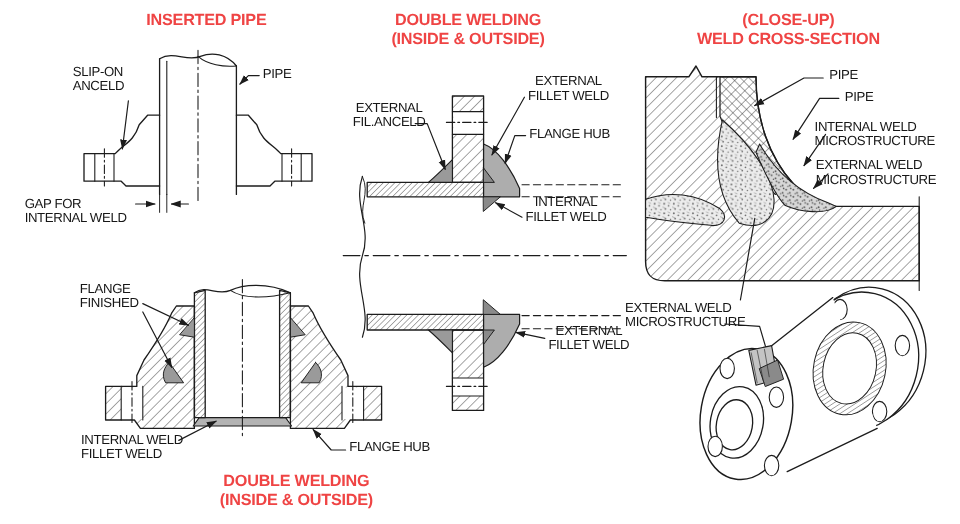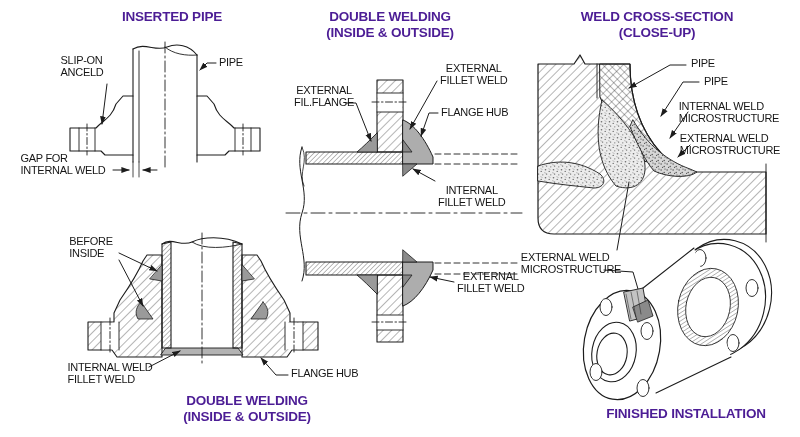--- a/index.html
+++ b/index.html
@@ -3,21 +3,21 @@
 <meta charset="utf-8">
 <style>
   html,body{margin:0;padding:0;background:#fff;}
   #stage{position:relative;width:800px;height:437px;background:#ffffff;overflow:hidden;
          font-family:"Liberation Sans", sans-serif;color:#161616;}
   #art{position:absolute;left:0;top:0;}
   .lbl{position:absolute;font-size:11px;line-height:12px;letter-spacing:-0.3px;
        white-space:nowrap;text-align:left;transform:translateX(-50%);color:#161616;}
   .lbl.left{transform:none;text-align:center;}
   .title{position:absolute;font-weight:bold;font-size:13.5px;line-height:15.5px;
-         letter-spacing:-0.2px;white-space:nowrap;text-align:center;transform:translateX(-50%);color:#4c1d95;}
+         letter-spacing:-0.2px;white-space:nowrap;text-align:center;transform:translateX(-50%);color:#ef4444;}
 </style>
 </head>
 <body>
 
 <div id="stage">
 
 <svg id="art" width="800" height="437" viewBox="0 0 800 437">
   <defs>
     <marker id="arr" viewBox="0 0 10 10" refX="9" refY="5" markerWidth="8.5" markerHeight="8.5" orient="auto-start-reverse">
       <path d="M0,1.6 L10,5 L0,8.4 Z" fill="#1c1c1c"></path>
@@ -173,74 +173,73 @@
   </g>
 </svg>
 
   <div class="title" style="left:172px;top:9px">INSERTED PIPE</div>
 
   <div class="lbl" style="left:82px;top:54px">
     <div>SLIP-ON</div>
     <div>ANCELD</div>
   </div>
   <div class="lbl left" style="left:219px;top:56px">PIPE</div>
-  <div class="lbl" style="left:63px;top:152px">
+  <div class="lbl" style="left:63px;top:164px">
     <div>GAP FOR</div>
     <div>INTERNAL WELD</div>
   </div>
 
   <div class="lbl" style="left:91px;top:235px">
-    <div>BEFORE</div>
-    <div>INSIDE</div>
+    <div>FLANGE</div>
+    <div>FINISHED</div>
   </div>
   <div class="lbl" style="left:110px;top:361px">
     <div>INTERNAL WELD</div>
     <div>FILLET WELD</div>
   </div>
   <div class="lbl left" style="left:291px;top:367px">FLANGE HUB</div>
   <div class="title" style="left:247px;top:393px">
     <div>DOUBLE WELDING</div>
     <div>(INSIDE &amp; OUTSIDE)</div>
   </div>
 
   <div class="title" style="left:390px;top:9px">
     <div>DOUBLE WELDING</div>
     <div>(INSIDE &amp; OUTSIDE)</div>
   </div>
   <div class="lbl left" style="left:294px;top:84px">
     <div>EXTERNAL</div>
-    <div>FIL.FLANGE</div>
+    <div>FIL.ANCELD</div>
   </div>
   <div class="lbl left" style="left:440px;top:62px">
     <div>EXTERNAL</div>
     <div>FILLET WELD</div>
   </div>
   <div class="lbl left" style="left:441px;top:106px">FLANGE HUB</div>
-  <div class="lbl left" style="left:438px;top:184px">
+  <div class="lbl left" style="left:438px;top:163px">
     <div>INTERNAL</div>
     <div>FILLET WELD</div>
   </div>
   <div class="lbl left" style="left:457px;top:270px">
     <div>EXTERNAL</div>
     <div>FILLET WELD</div>
   </div>
 
   <div class="title" style="left:657px;top:9px">
+    <div>(CLOSE-UP)</div>
     <div>WELD CROSS-SECTION</div>
-    <div>(CLOSE-UP)</div>
   </div>
   <div class="lbl left" style="left:691px;top:57px">PIPE</div>
   <div class="lbl left" style="left:704px;top:75px">PIPE</div>
   <div class="lbl" style="left:729px;top:100px">
     <div>INTERNAL WELD</div>
     <div>MICROSTRUCTURE</div>
   </div>
   <div class="lbl" style="left:730px;top:132px">
     <div>EXTERNAL WELD</div>
     <div>MICROSTRUCTURE</div>
   </div>
   <div class="lbl" style="left:571px;top:251px">
     <div>EXTERNAL WELD</div>
     <div>MICROSTRUCTURE</div>
   </div>
 
-  <div class="title" style="left:686px;top:406px">FINISHED INSTALLATION</div>
 </div>
 
 </body></html>

